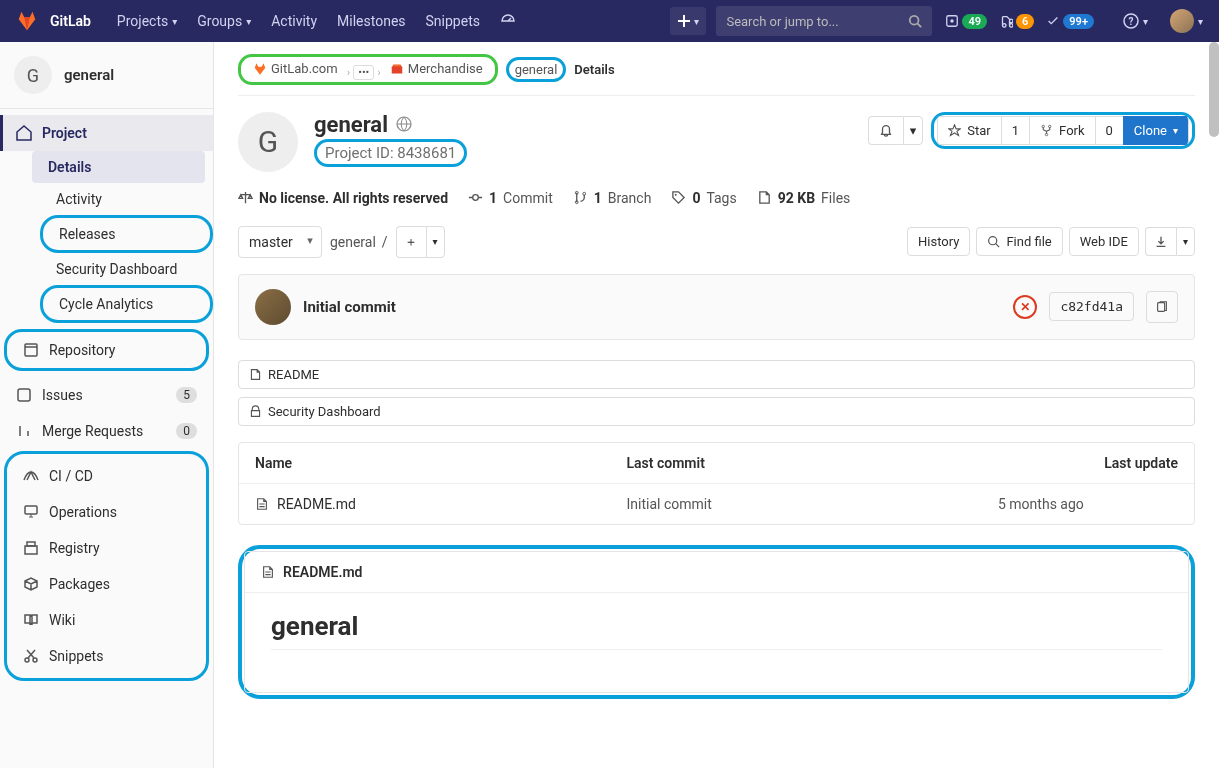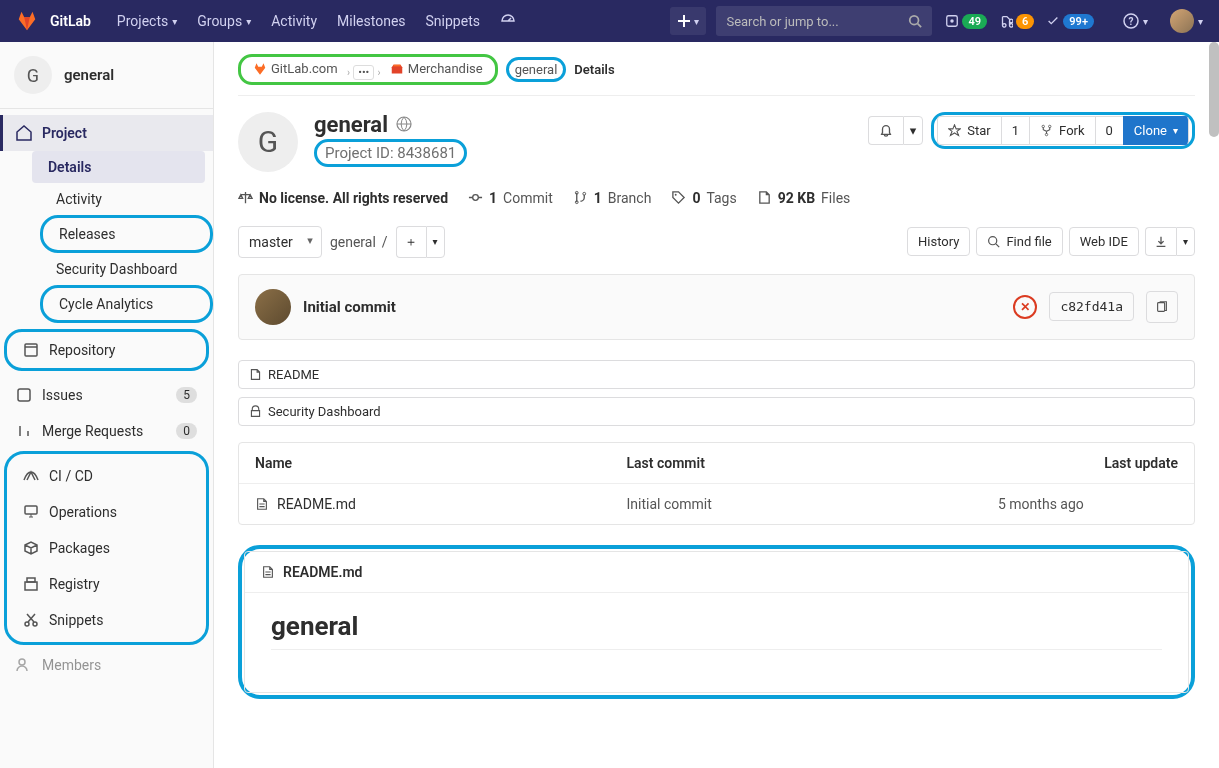--- a/index.html
+++ b/index.html
@@ -260,46 +260,45 @@
         </div>
         <div class="item">
           <svg width="16" height="16" viewBox="0 0 16 16">
               <rect x="2" y="2" width="12" height="8" rx="1" fill="none" stroke="#555" stroke-width="1.5"></rect>
               <path stroke="#555" d="M6 13h4M8 10v3"></path>
             </svg>
           <span>Operations</span>
         </div>
         <div class="item">
           <svg width="16" height="16" viewBox="0 0 16 16">
-              <path fill="none" stroke="#555" stroke-width="1.5" d="M2 5l6-3 6 3v6l-6 3-6-3zM2 5l6 3 6-3M8 8v6"></path>
-            </svg>
-          <span>Packages</span>
-        </div>
-        <div class="item">
-          <svg width="16" height="16" viewBox="0 0 16 16">
               <rect x="2" y="6" width="12" height="8" fill="none" stroke="#555" stroke-width="1.5"></rect>
               <rect x="4" y="2" width="8" height="4" fill="none" stroke="#555" stroke-width="1.5"></rect>
             </svg>
           <span>Registry</span>
+        </div>
+        <div class="item">
+          <svg width="16" height="16" viewBox="0 0 16 16">
+              <path fill="none" stroke="#555" stroke-width="1.5" d="M2 5l6-3 6 3v6l-6 3-6-3zM2 5l6 3 6-3M8 8v6"></path>
+            </svg>
+          <span>Packages</span>
+        </div>
+        <div class="item">
+          <svg width="16" height="16" viewBox="0 0 16 16">
+              <path fill="none" stroke="#555" stroke-width="1.5" d="M2 3h5a2 2 0 012 2v8a2 2 0 00-2-2H2zM14 3H9a2 2 0 00-2 2v8a2 2 0 012-2h5z"></path>
+            </svg>
+          <span>Wiki</span>
         </div>
         <div class="item">
           <svg width="16" height="16" viewBox="0 0 16 16">
               <circle cx="4" cy="12" r="2" fill="none" stroke="#555" stroke-width="1.5"></circle>
               <circle cx="12" cy="12" r="2" fill="none" stroke="#555" stroke-width="1.5"></circle>
               <path stroke="#555" stroke-width="1.5" d="M5 10L12 2M11 10L4 2"></path>
             </svg>
           <span>Snippets</span>
         </div>
-      </div>
-      <div class="item" style="opacity:.5">
-        <svg width="16" height="16" viewBox="0 0 16 16">
-            <circle cx="6" cy="5" r="3" fill="none" stroke="#555" stroke-width="1.5"></circle>
-            <path fill="none" stroke="#555" stroke-width="1.5" d="M1 14a5 5 0 0110 0"></path>
-          </svg>
-        <span>Members</span>
       </div>
     </div>
   </div>
 
   <div class="main">
     <div class="scrollbar"></div>
 
     <div class="crumbs">
       <span class="hl-green">
         <span class="c-item">

